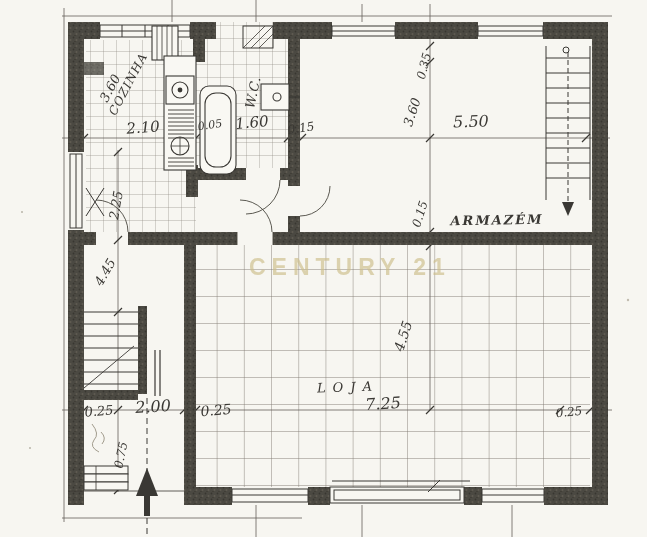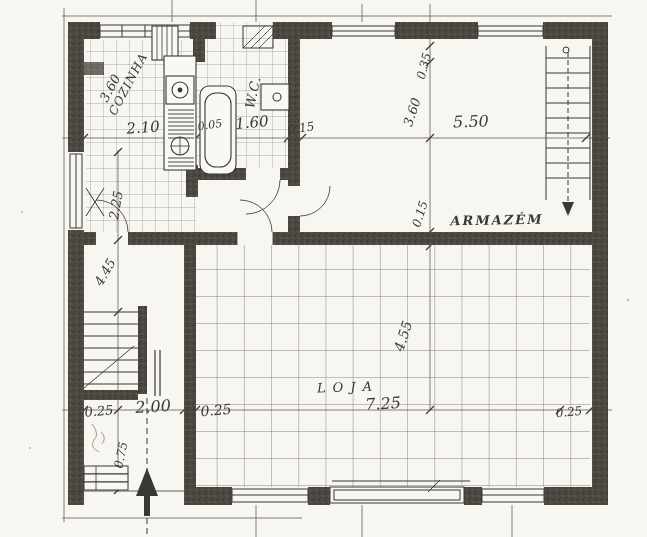--- a/index.html
+++ b/index.html
@@ -210,20 +210,21 @@
 
     <g stroke="#a29c8d" stroke-width="1" fill="none">
       <path d="M92,424 q8,10 2,16 q-5,7 5,12"></path>
       <path d="M101,432 q6,6 1,12"></path>
       <circle cx="22" cy="212" r="1" fill="#b9b4a8" stroke="none"></circle>
       <circle cx="30" cy="448" r="1" fill="#b9b4a8" stroke="none"></circle>
       <circle cx="628" cy="300" r="1.2" fill="#c2bcb0" stroke="none"></circle>
     </g>
   </svg>
 
+  <div class="watermark">CENTURY 21</div>
 
   <span class="lbl l-coz-name">COZINHA</span>
   <span class="lbl l-wc">W.C.</span>
   <span class="lbl l-armazem">ARMAZÉM</span>
   <span class="lbl l-loja">LOJA</span>
 
   <span class="lbl l-coz-depth">3.60</span>
   <span class="lbl l-210">2.10</span>
   <span class="lbl l-005">0.05</span>
   <span class="lbl l-160">1.60</span>

